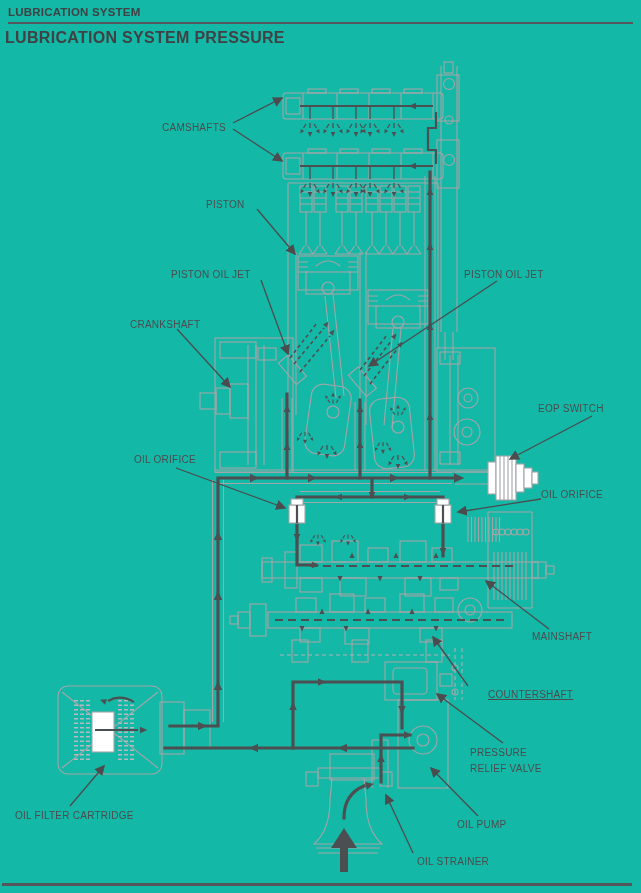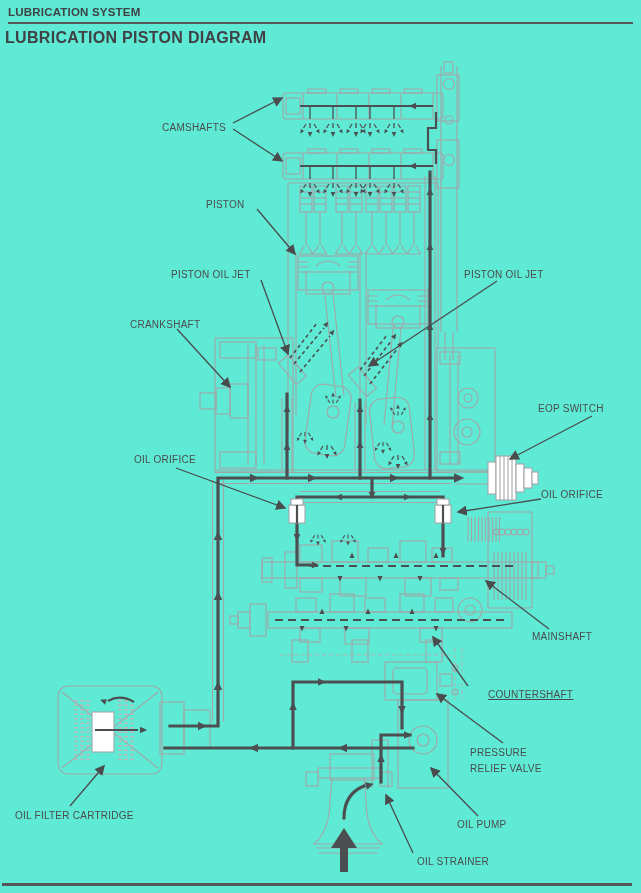--- a/index.html
+++ b/index.html
@@ -1,16 +1,16 @@
 <!DOCTYPE html>
 <html><head>
 <meta charset="utf-8">
 <style>
   html,body{margin:0;padding:0;background:#ffffff;}
-  #page{position:relative;width:641px;height:893px;background:#5eead4;overflow:hidden;
+  #page{position:relative;width:641px;height:893px;background:#14b8a6;overflow:hidden;
         font-family:"Liberation Sans","DejaVu Sans",sans-serif;}
   .kicker{position:absolute;left:8px;top:6px;font-size:11.5px;font-weight:bold;
           color:#3f4144;letter-spacing:.2px;}
   .rule{position:absolute;background:#54565a;}
   .title{position:absolute;left:5px;top:29px;font-size:16px;font-weight:bold;
          color:#3f4144;letter-spacing:.3px;}
   .lbl{position:absolute;font-size:10px;color:#4a4c4e;letter-spacing:.25px;
        line-height:1.6;white-space:pre-line;}
   svg{position:absolute;left:0;top:0;}
   .light{stroke:#a2a6a8;stroke-width:1.1;fill:none;}
@@ -25,21 +25,21 @@
   .lead{stroke:#4a4c4e;stroke-width:1.3;fill:none;marker-end:url(#lead);}
   .tri{fill:#4c4f51;stroke:none;}
 </style>
 </head>
 <body>
 
 <div id="page">
 
   <div class="kicker">LUBRICATION SYSTEM</div>
   <div class="rule" style="left:8px;top:22px;width:625px;height:2px;"></div>
-  <div class="title">LUBRICATION PISTON DIAGRAM</div>
+  <div class="title">LUBRICATION SYSTEM PRESSURE</div>
   <div class="rule" style="left:2px;top:883px;width:630px;height:2.5px;"></div>
 
   <svg width="641" height="893" viewBox="0 0 641 893">
     <defs>
       <path id="tri" d="M0,-4.2 L9,0 L0,4.2 Z"></path>
       <marker id="lead" viewBox="0 0 10 10" refX="8.5" refY="5" markerWidth="8" markerHeight="8" orient="auto-start-reverse">
         <path d="M0,0 L10,5 L0,10 Z" fill="#4a4c4e"></path>
       </marker>
       <g id="spray">
         <line class="oilthin" x1="0" y1="-7" x2="0" y2="-2"></line>

